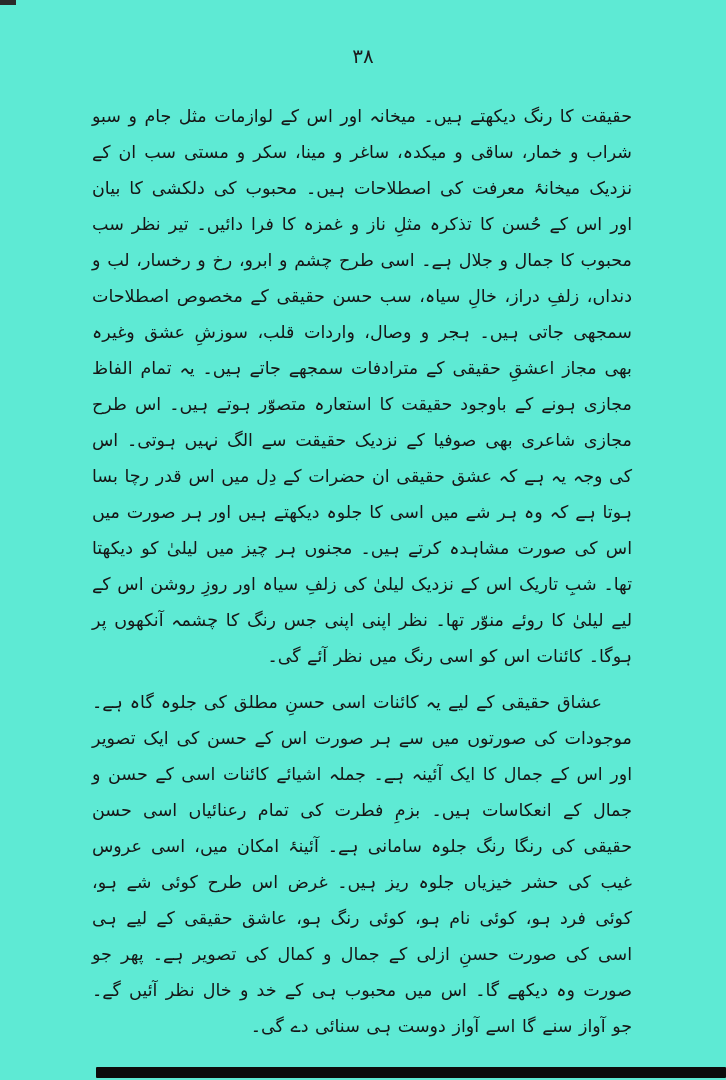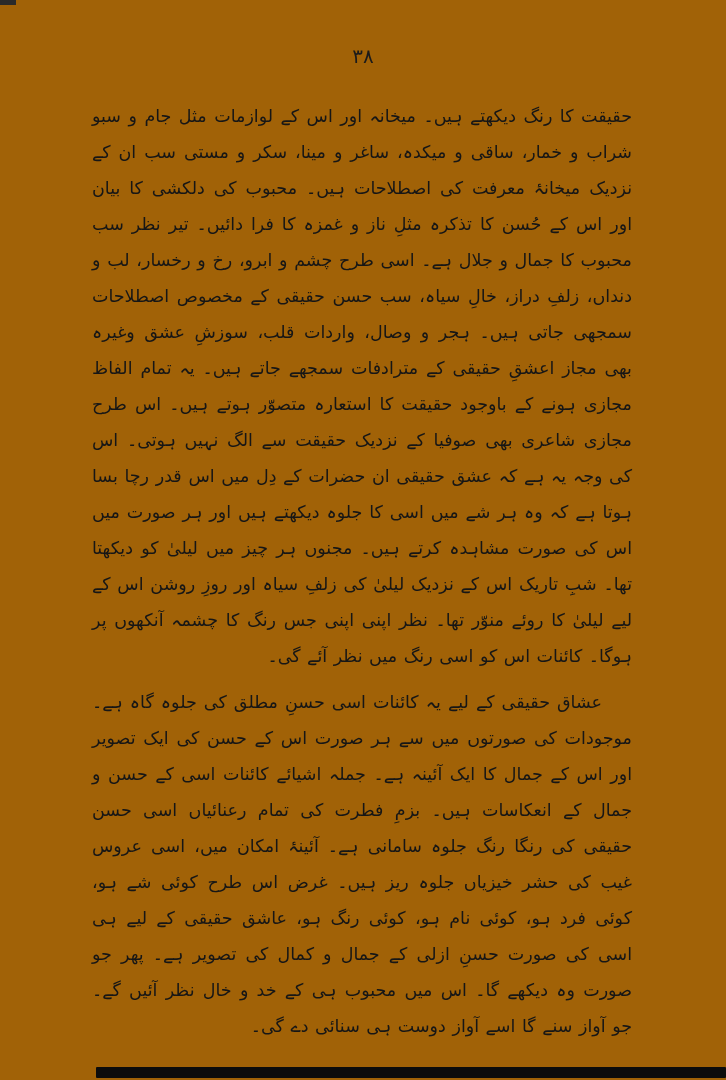--- a/index.html
+++ b/index.html
@@ -10,21 +10,21 @@
     width: 726px;
     height: 1080px;
     background: #f4f3f0;
     position: relative;
     overflow: hidden;
     font-family: "DejaVu Sans", sans-serif;
   }
   .scan-page {
     position: absolute;
     inset: 0;
-    background: #a16207;
+    background: #5eead4;
   }
   .page-number {
     position: absolute;
     top: 44px;
     left: 0;
     right: 0;
     text-align: center;
     font-size: 20px;
     color: #1b1b1b;
     letter-spacing: 2px;

